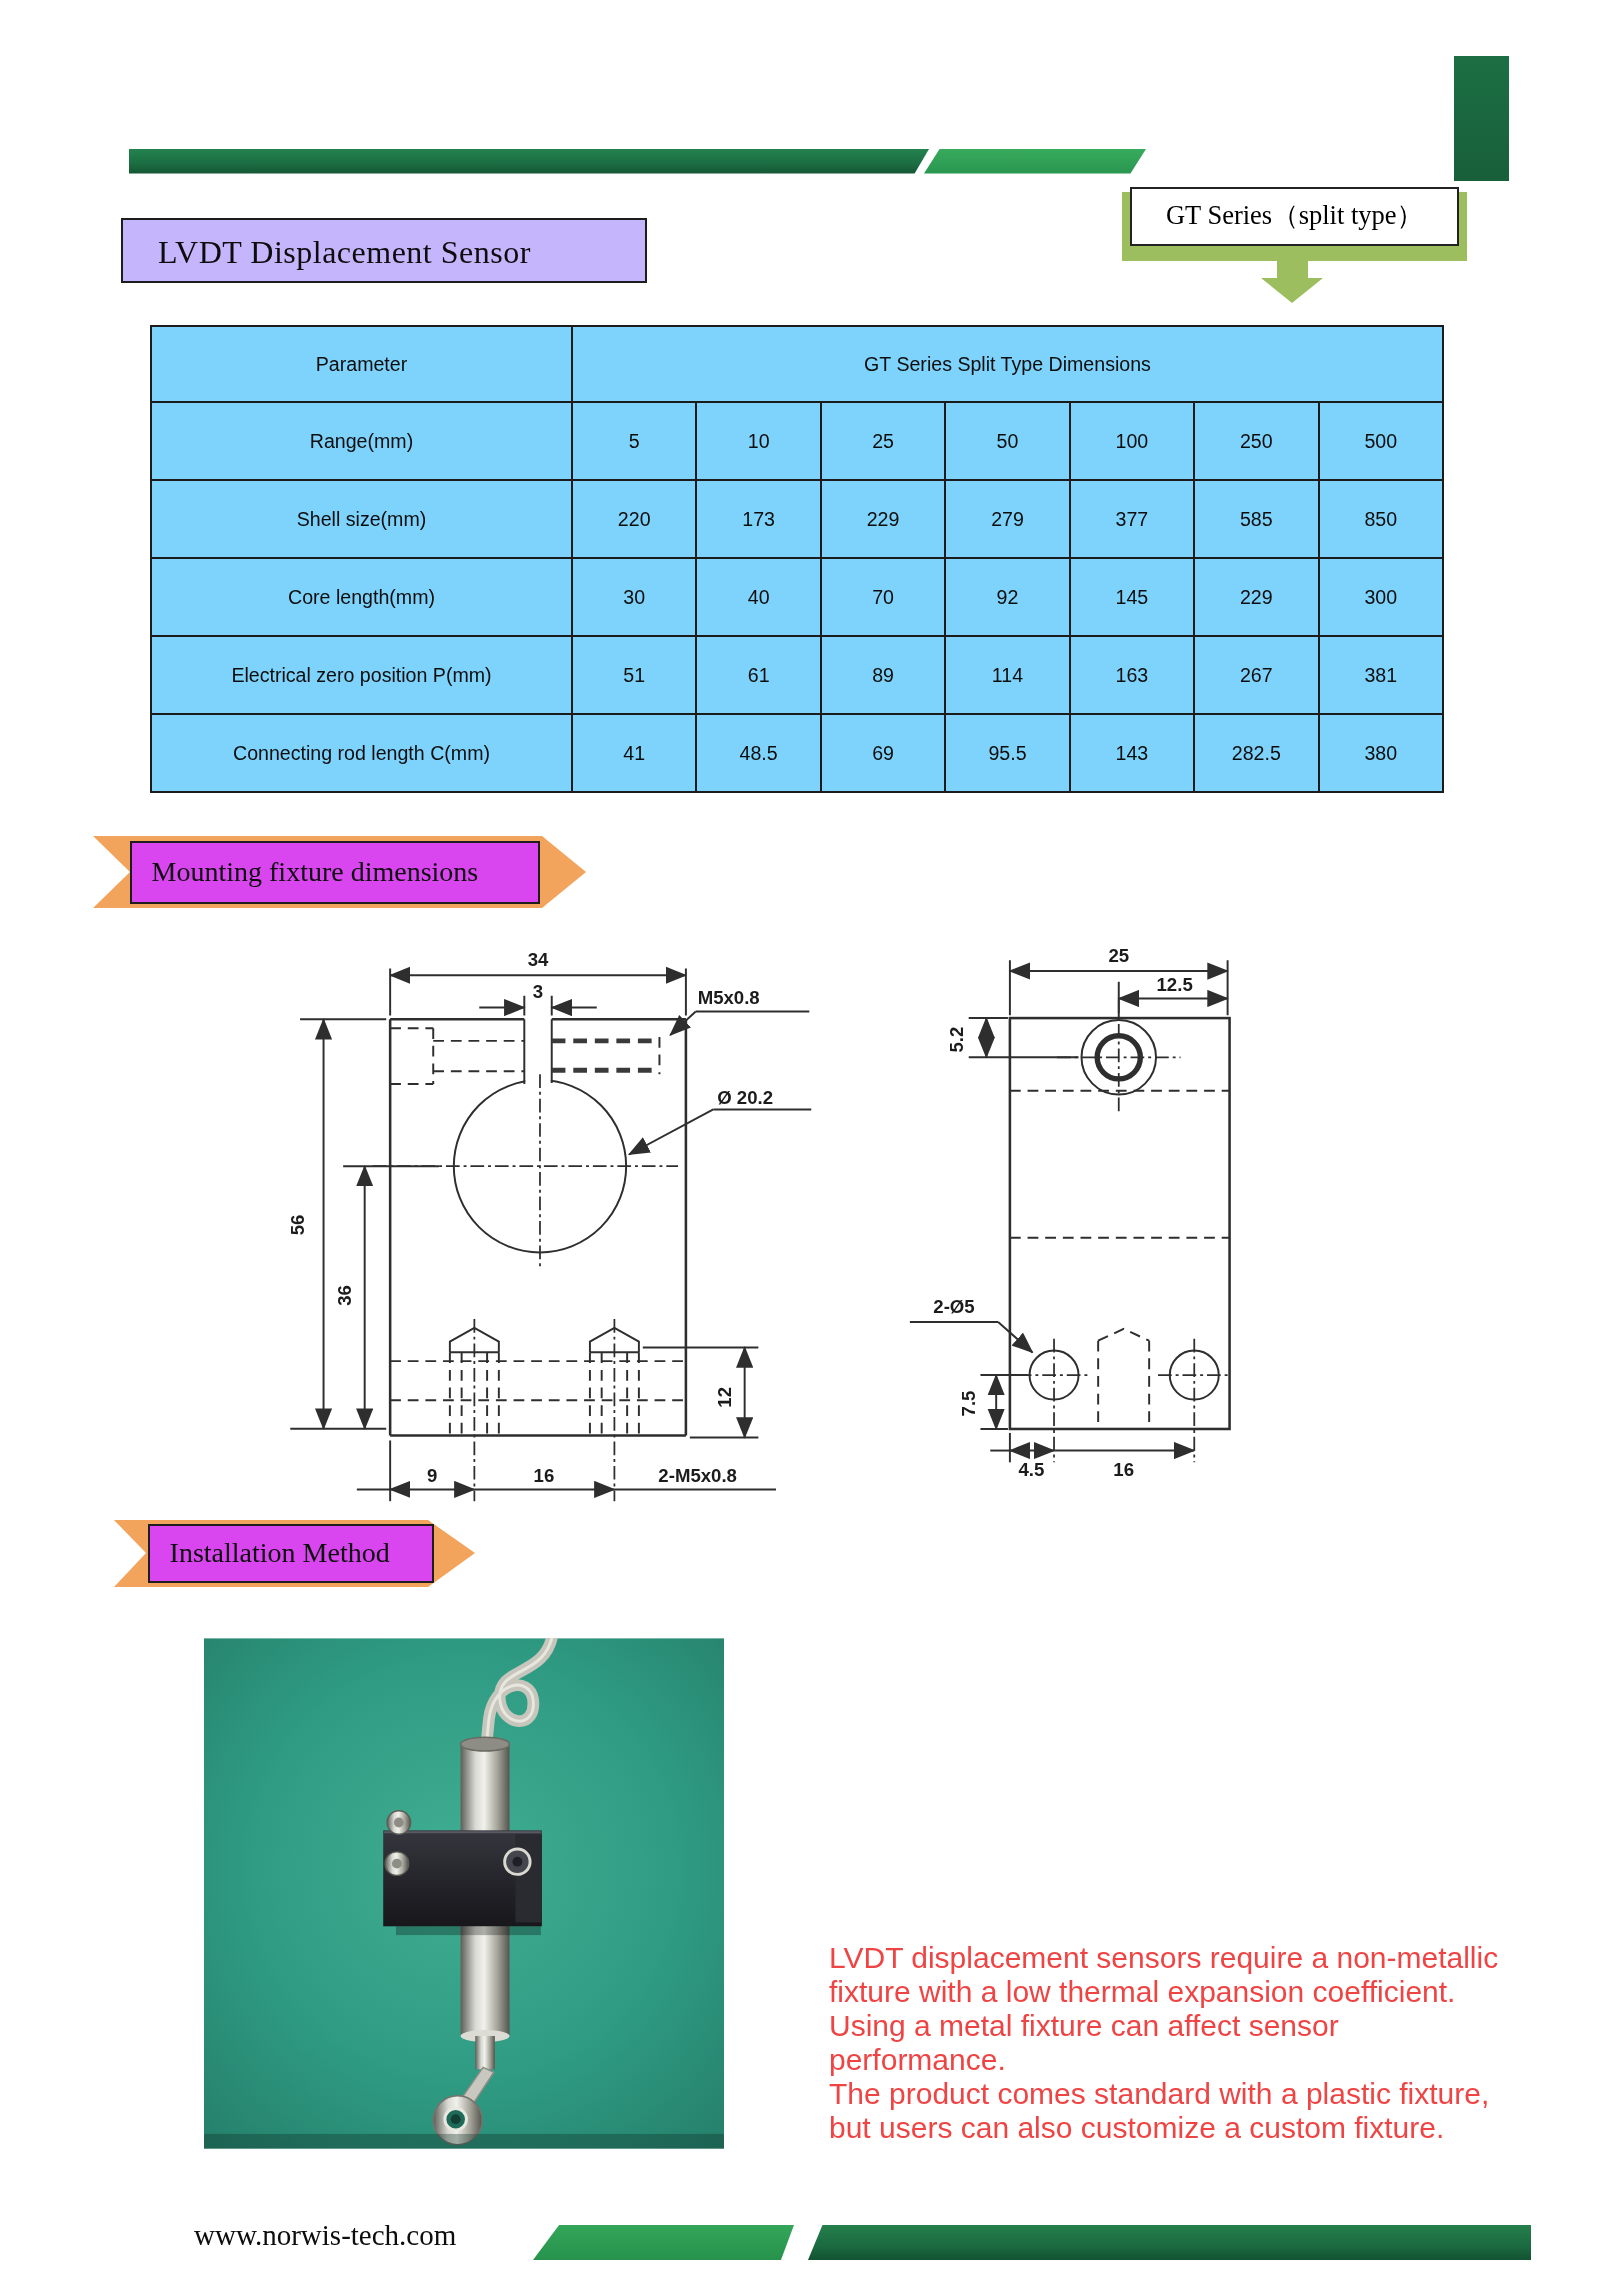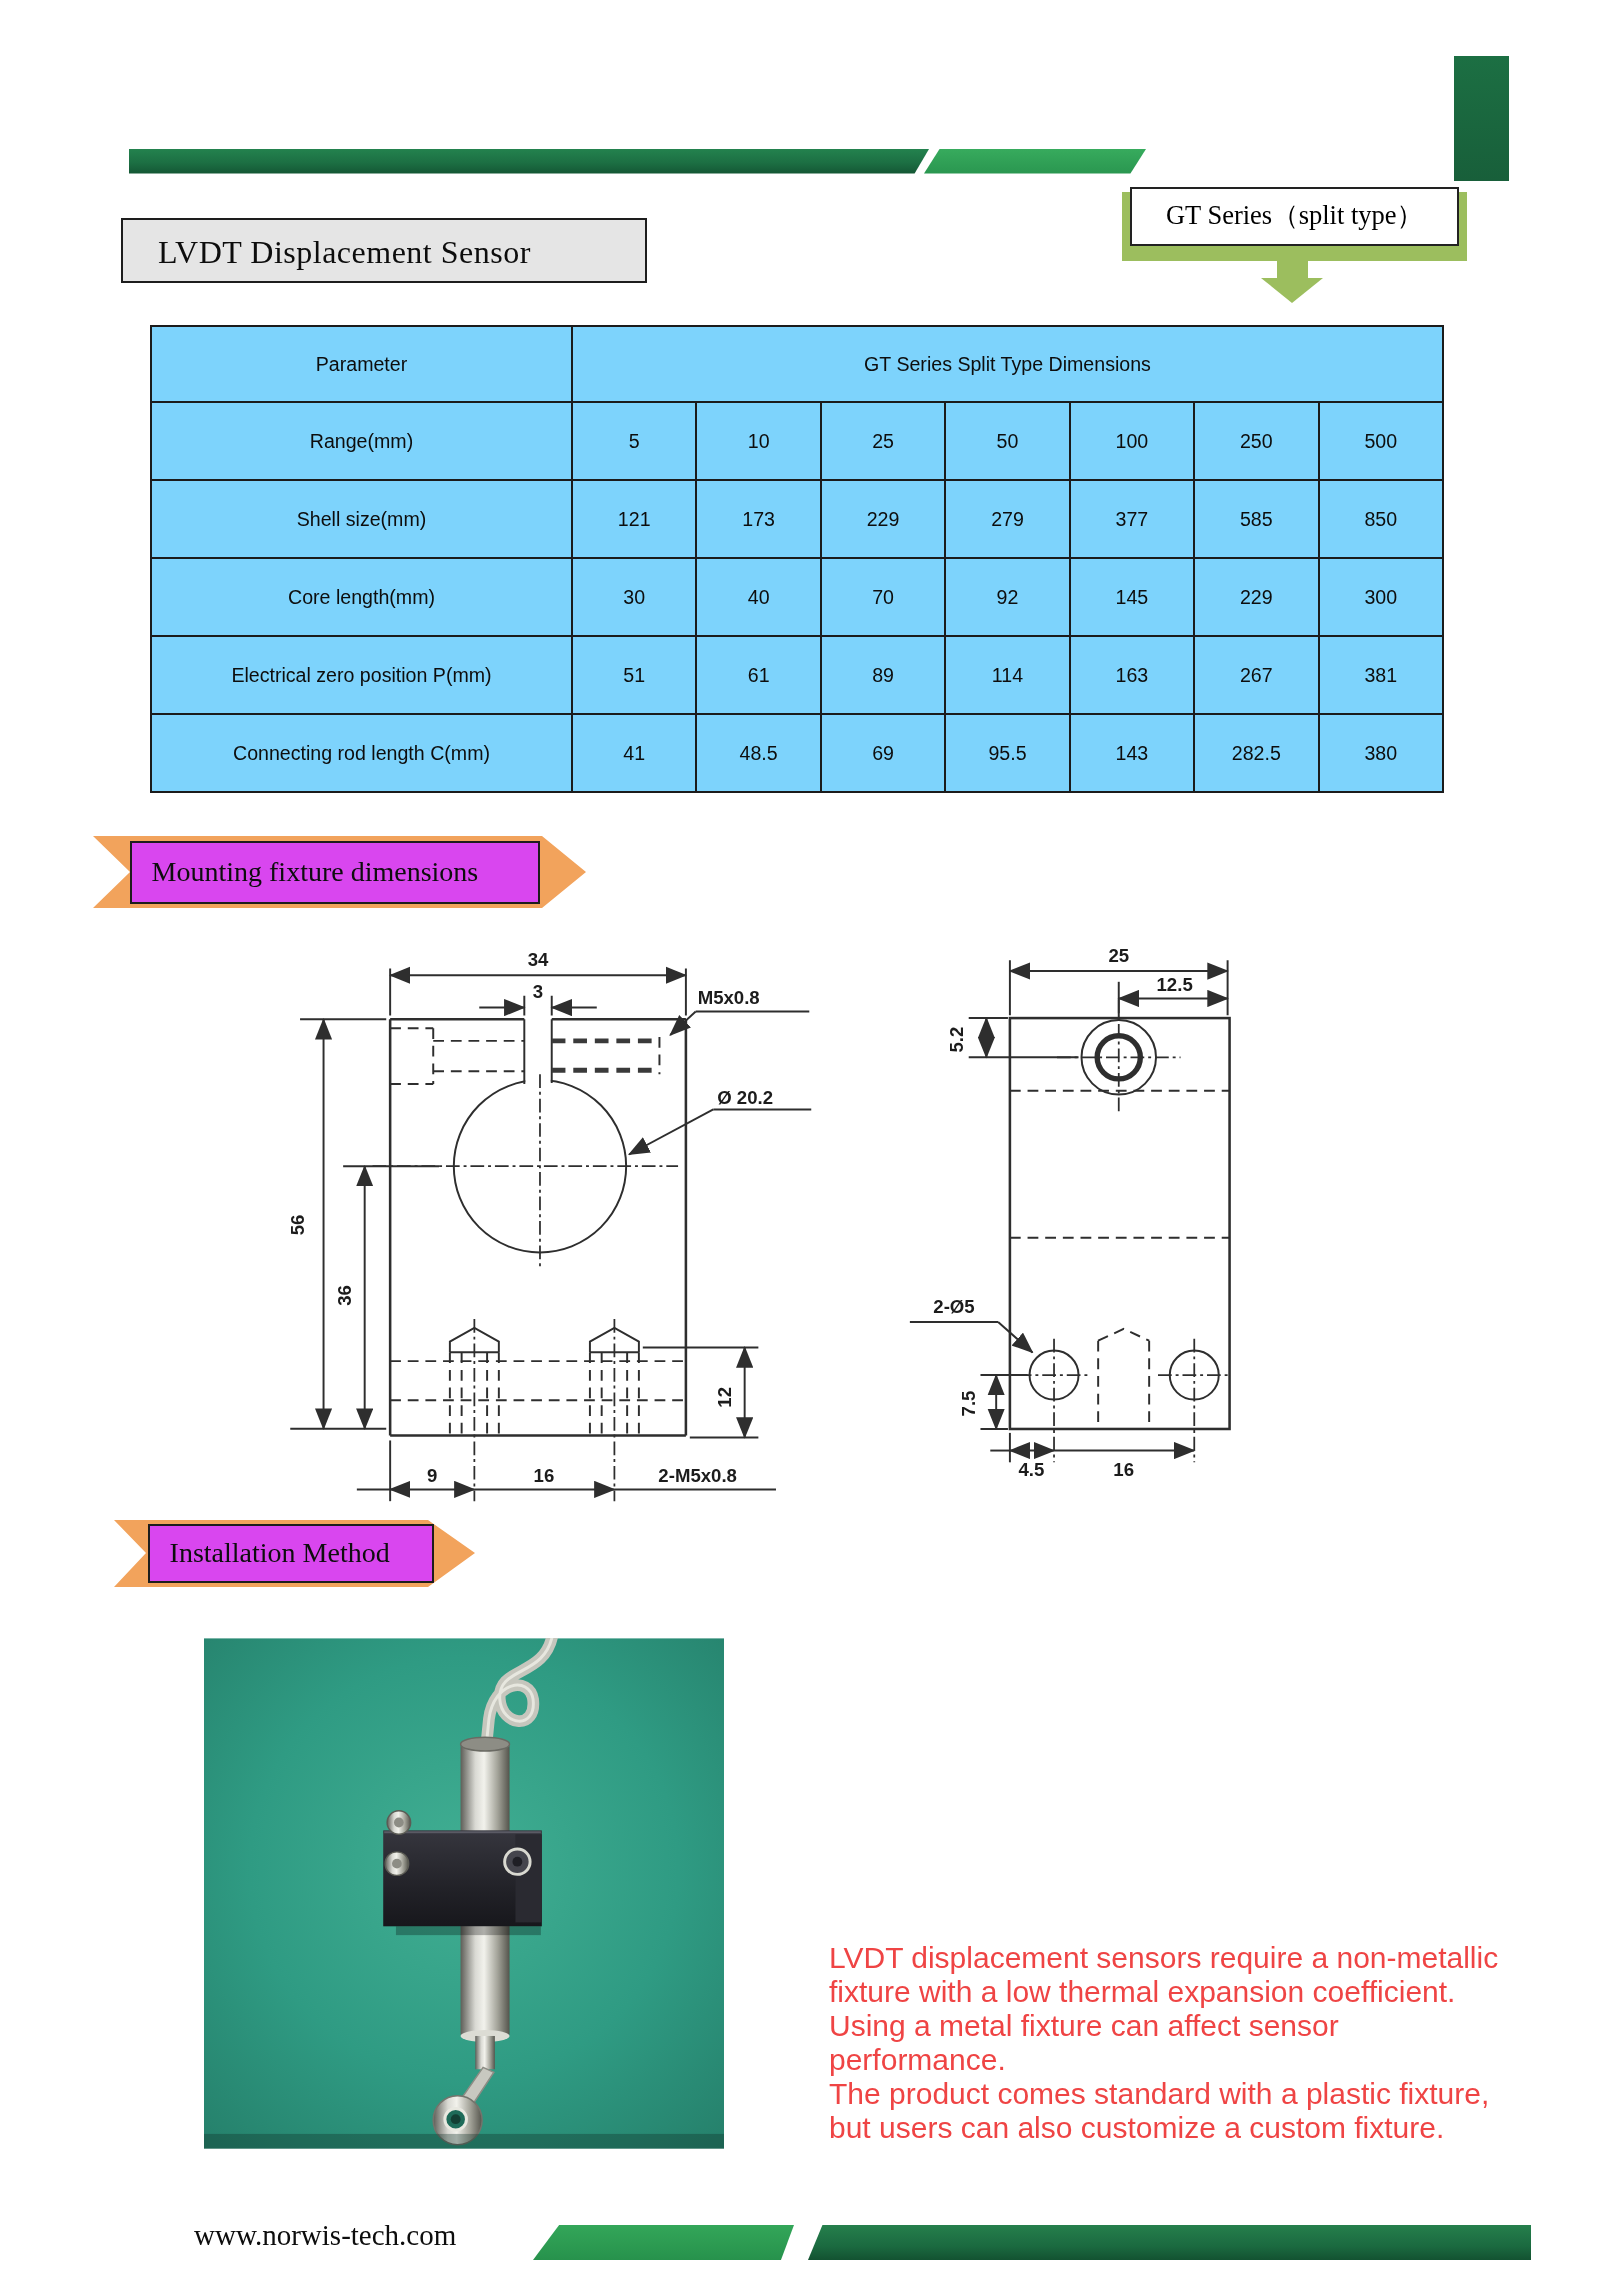--- a/index.html
+++ b/index.html
@@ -18,21 +18,21 @@
   .corner-rect{left:1454px;top:56px;width:55px;height:125px;
                background:linear-gradient(180deg,#1c6f43,#185f3a);}
   .foot-light{left:533px;top:2225px;width:261px;height:35px;
               background:linear-gradient(180deg,#33a659 0%,#27924c 100%);
               clip-path:polygon(10% 0,100% 0,95% 100%,0 100%);}
   .foot-dark{left:808px;top:2225px;width:723px;height:35px;
              background:linear-gradient(180deg,#257f4c 0%,#1b6a40 60%,#135231 100%);
              clip-path:polygon(2% 0,100% 0,100% 100%,0 100%);}
 
   .title-box{left:121px;top:218px;width:526px;height:65px;border:2.9px solid #1d1d1d;
-             background:#e5e5e5;font-size:32px;line-height:65px;padding-left:35px;box-sizing:border-box;
+             background:#c4b5fd;font-size:32px;line-height:65px;padding-left:35px;box-sizing:border-box;
              letter-spacing:0.5px;color:#0d0d0d;}
 
   .badge-band{left:1122px;top:192px;width:345px;height:69px;background:#9cbe5e;}
   .badge-box{left:1130px;top:187px;width:329px;height:59px;border:2.9px solid #222;background:#fff;
              box-sizing:border-box;text-align:center;font-size:26.5px;line-height:53px;color:#000000;}
   .badge-stem{left:1277px;top:261px;width:31px;height:17.6px;background:#9cbe5e;}
   .badge-arrow{left:1261px;top:278px;width:0;height:0;border-left:31px solid transparent;
                border-right:31px solid transparent;border-top:25.5px solid #9cbe5e;}
 
   
@@ -94,21 +94,21 @@
       <td>5</td>
           <td>10</td>
       <td>25</td>
           <td>50</td>
       <td>100</td>
           <td>250</td>
       <td>500</td>
     </tr>
     <tr class="rw">
       <td class="param">Shell size(mm)</td>
-      <td>121</td>
+      <td>220</td>
           <td>173</td>
       <td>229</td>
           <td>279</td>
       <td>377</td>
           <td>585</td>
       <td>850</td>
     </tr>
     <tr class="rw">
       <td class="param">Core length(mm)</td>
       <td>30</td>

